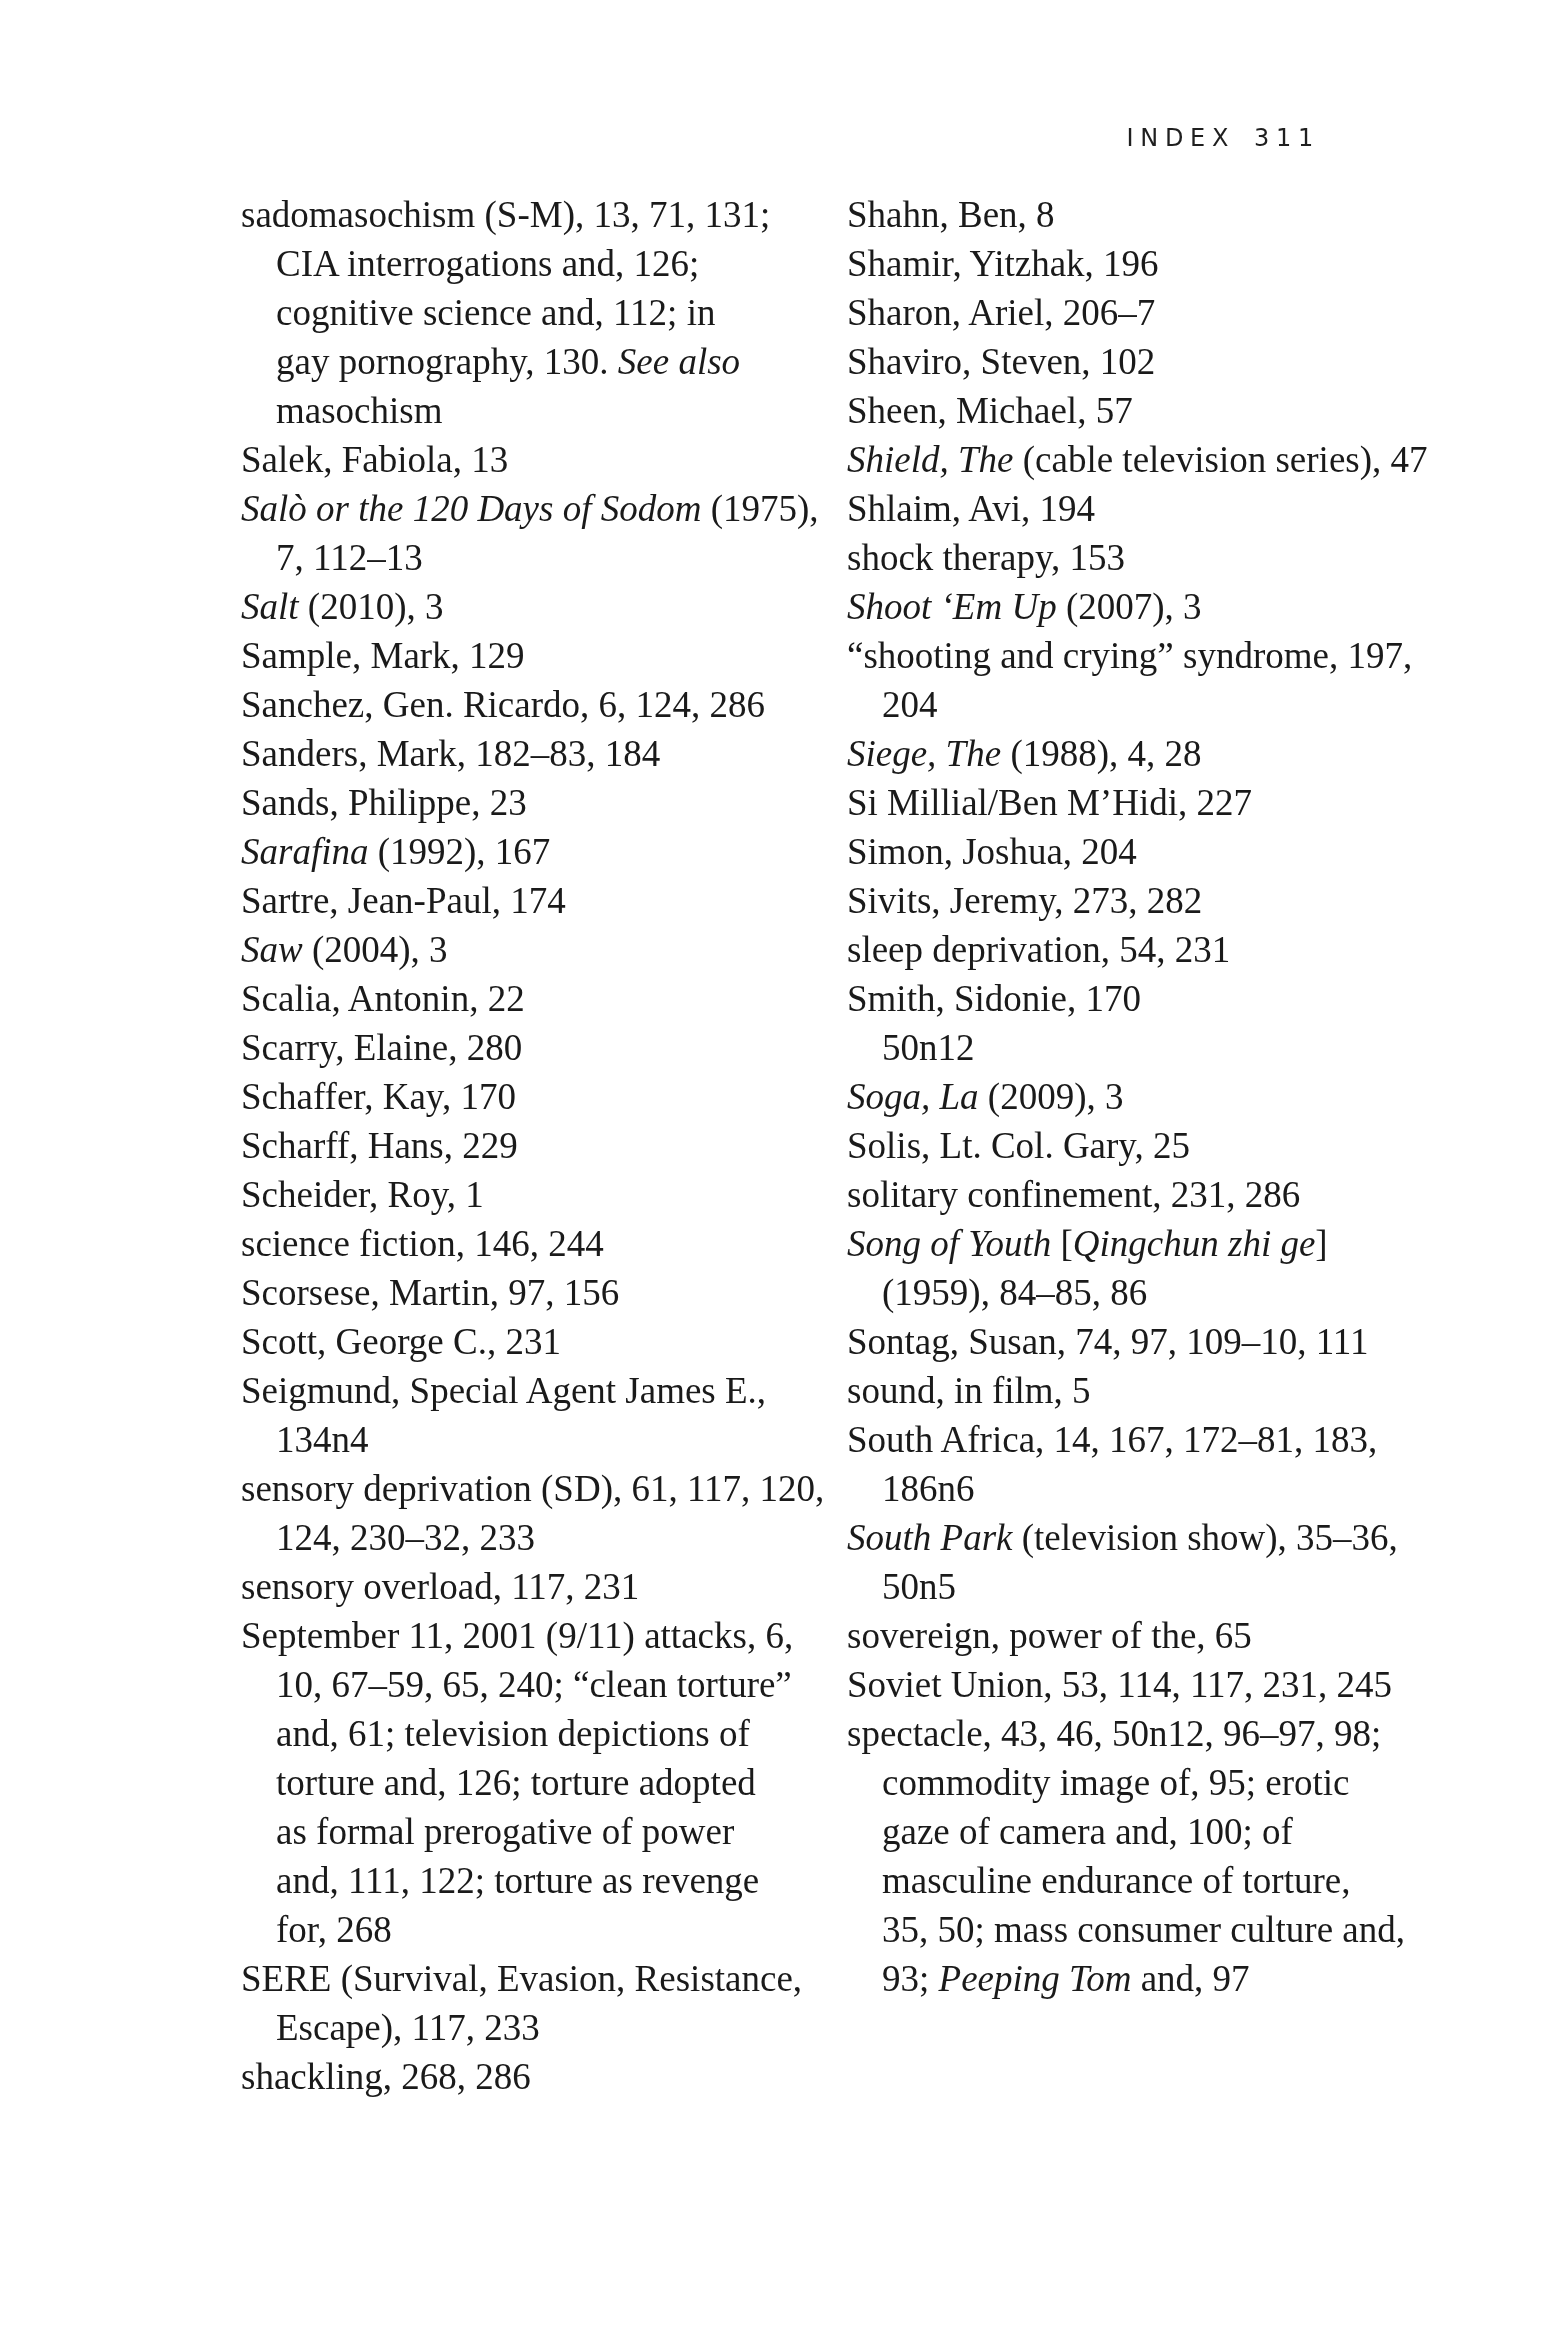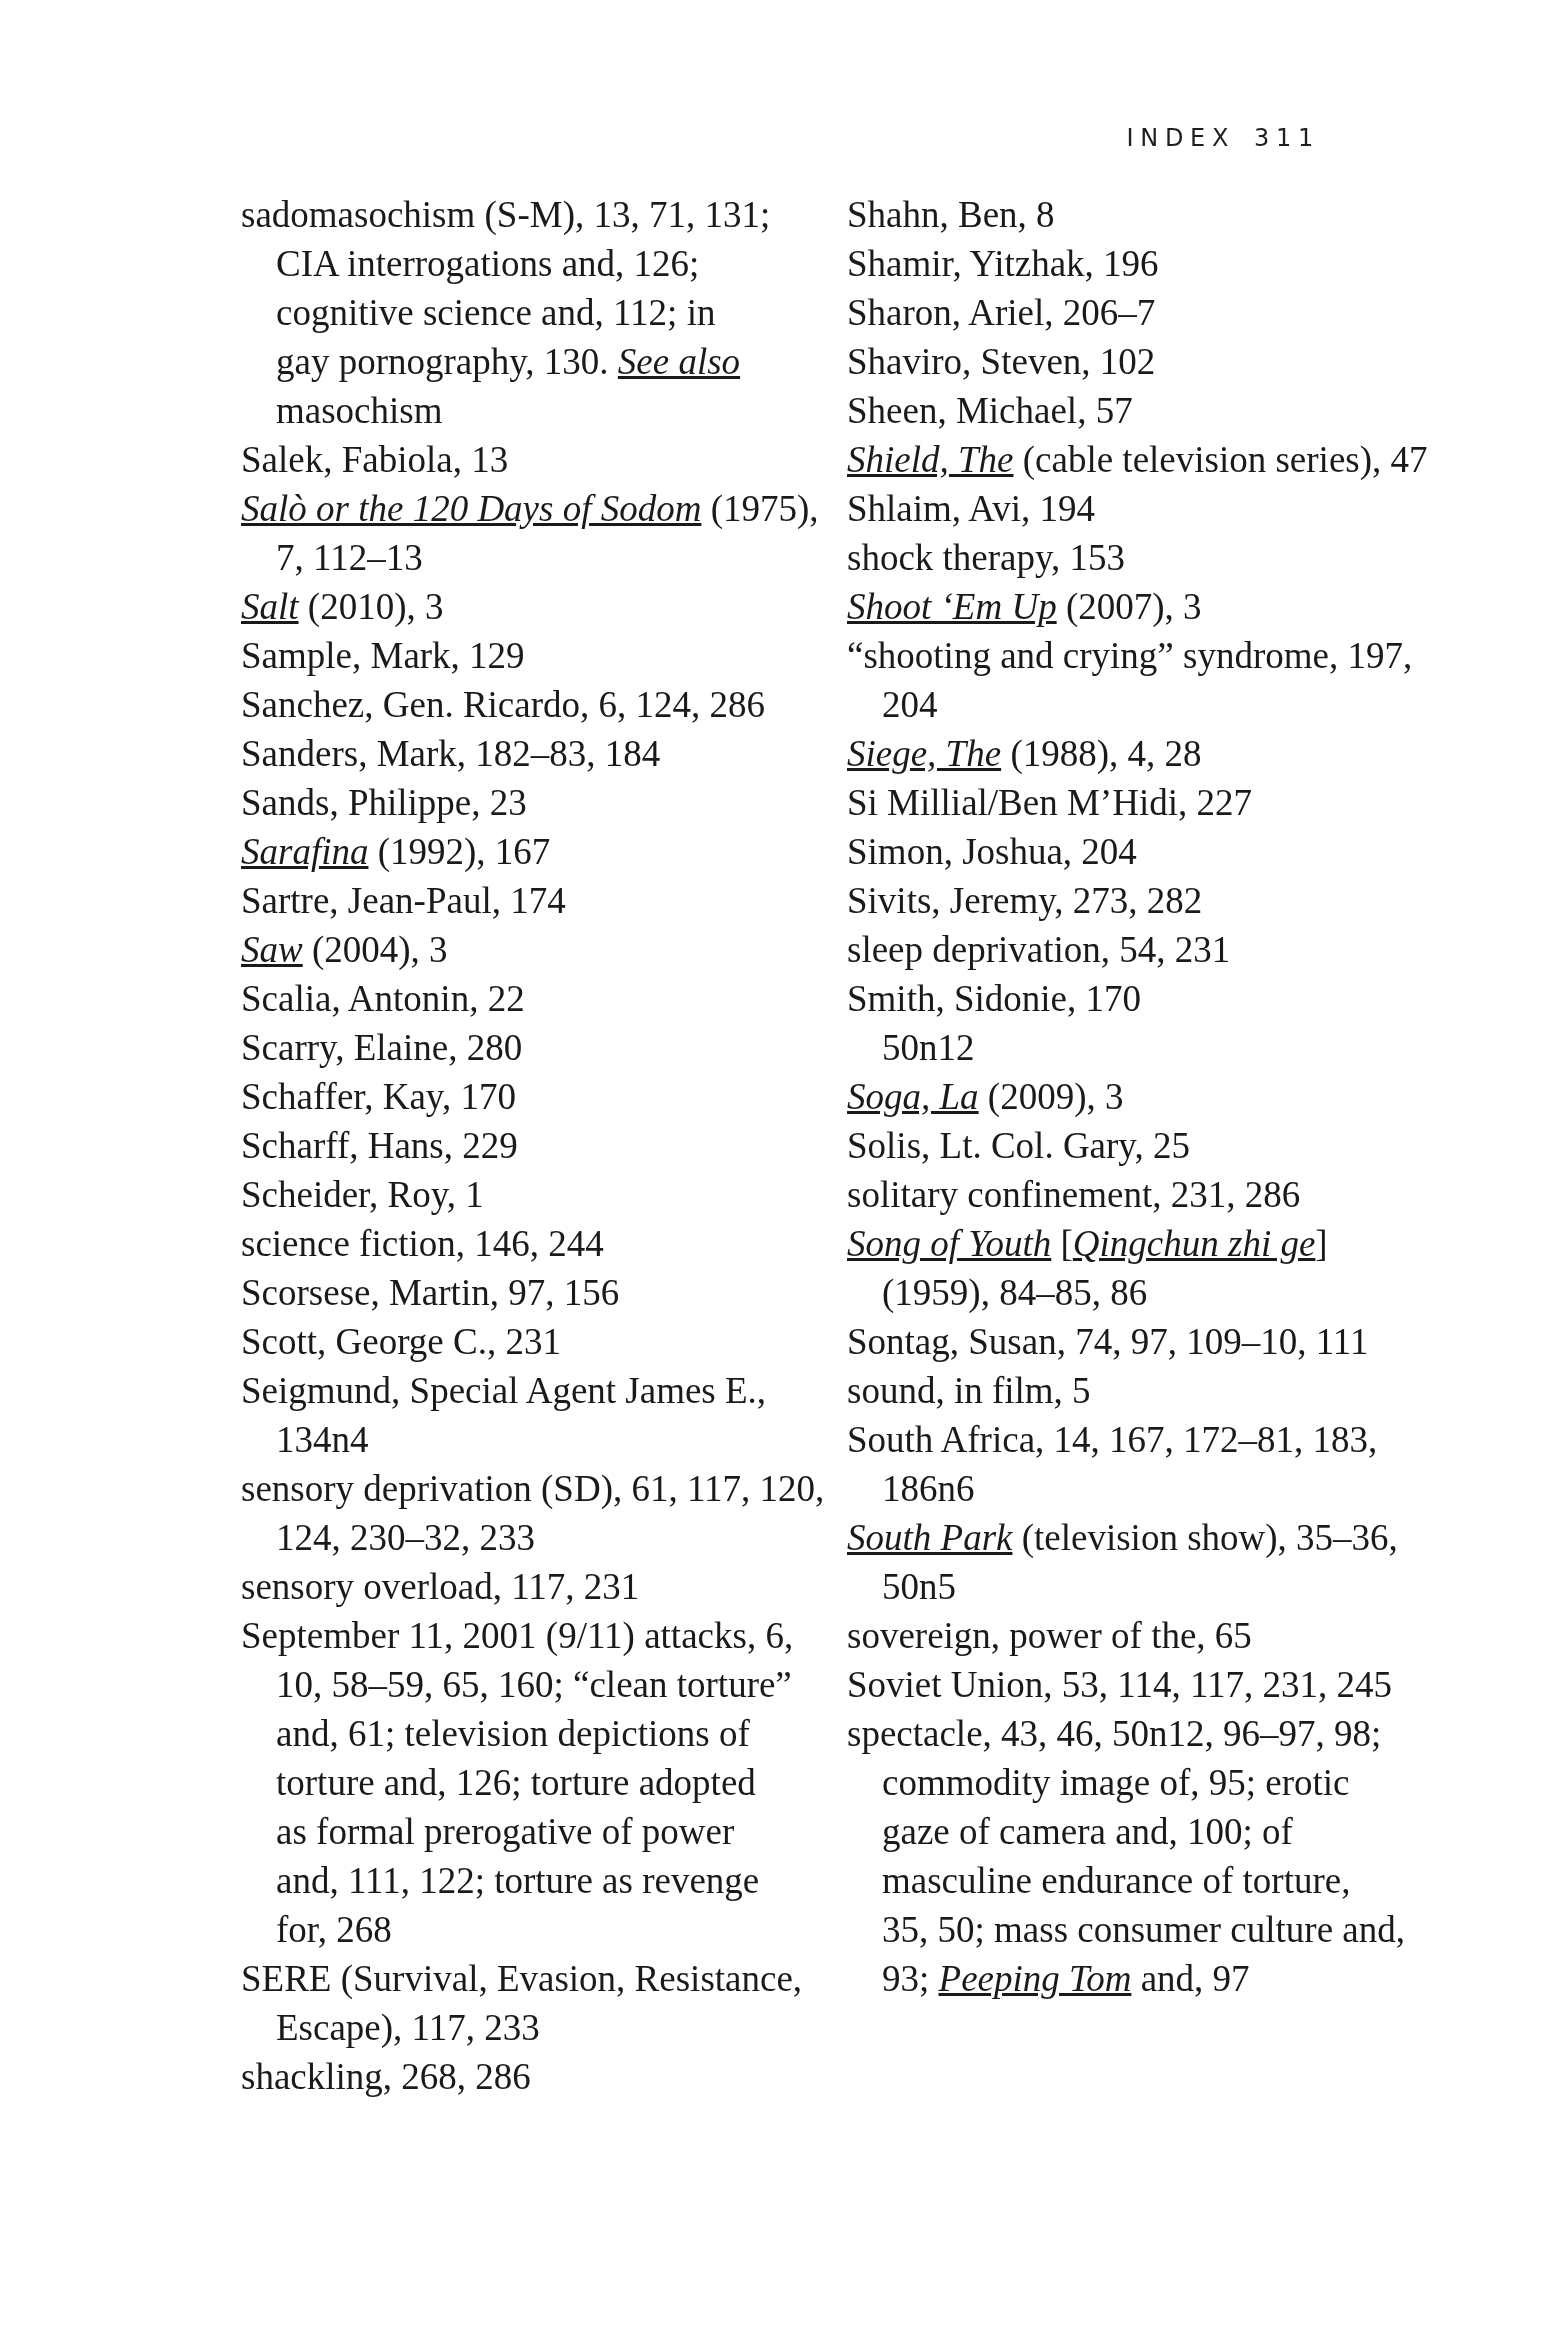--- a/index.html
+++ b/index.html
@@ -29,21 +29,21 @@
     width: 612px;
     font-size: 37px;
     line-height: 49px;
     font-variant-numeric: oldstyle-nums;
     margin-left: 48px;
   }
   #col-0 { left: 193px; }
   #col-1 { left: 799px; }
   .line { white-space: nowrap; }
   .line.indent { padding-left: 35px; }
-  .line i { font-style: italic; text-decoration: underline; }
+  .line i { font-style: italic; }
 </style>
 </head>
 <body>
 
 <div class="page">
   <header class="running-head">
     <span class="rh-label">INDEX</span><span class="rh-page">311</span>
   </header>
   <main>
     <section class="col" id="col-0">
@@ -70,21 +70,21 @@
         <div class="line"><span>Scheider, Roy, 1</span></div>
         <div class="line"><span>science fiction, 146, 244</span></div>
         <div class="line"><span>Scorsese, Martin, 97, 156</span></div>
         <div class="line"><span>Scott, George C., 231</span></div>
         <div class="line"><span>Seigmund, Special Agent James E.,</span></div>
         <div class="line indent"><span>134n4</span></div>
         <div class="line"><span>sensory deprivation (SD), 61, 117, 120,</span></div>
         <div class="line indent"><span>124, 230–32, 233</span></div>
         <div class="line"><span>sensory overload, 117, 231</span></div>
         <div class="line"><span>September 11, 2001 (9/11) attacks, 6,</span></div>
-        <div class="line indent"><span>10, 58–59, 65, 160; “clean torture”</span></div>
+        <div class="line indent"><span>10, 67–59, 65, 240; “clean torture”</span></div>
         <div class="line indent"><span>and, 61; television depictions of</span></div>
         <div class="line indent"><span>torture and, 126; torture adopted</span></div>
         <div class="line indent"><span>as formal prerogative of power</span></div>
         <div class="line indent"><span>and, 111, 122; torture as revenge</span></div>
         <div class="line indent"><span>for, 268</span></div>
         <div class="line"><span>SERE (Survival, Evasion, Resistance,</span></div>
         <div class="line indent"><span>Escape), 117, 233</span></div>
         <div class="line"><span>shackling, 268, 286</span></div>
       </section>
     <section class="col" id="col-1">

